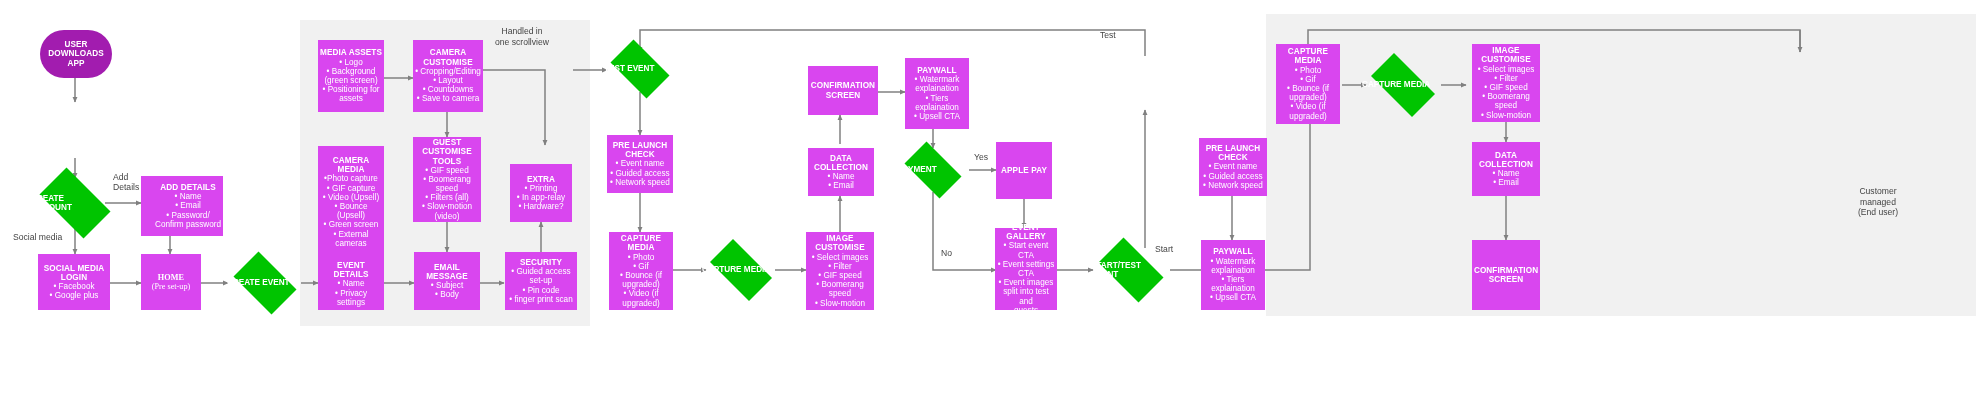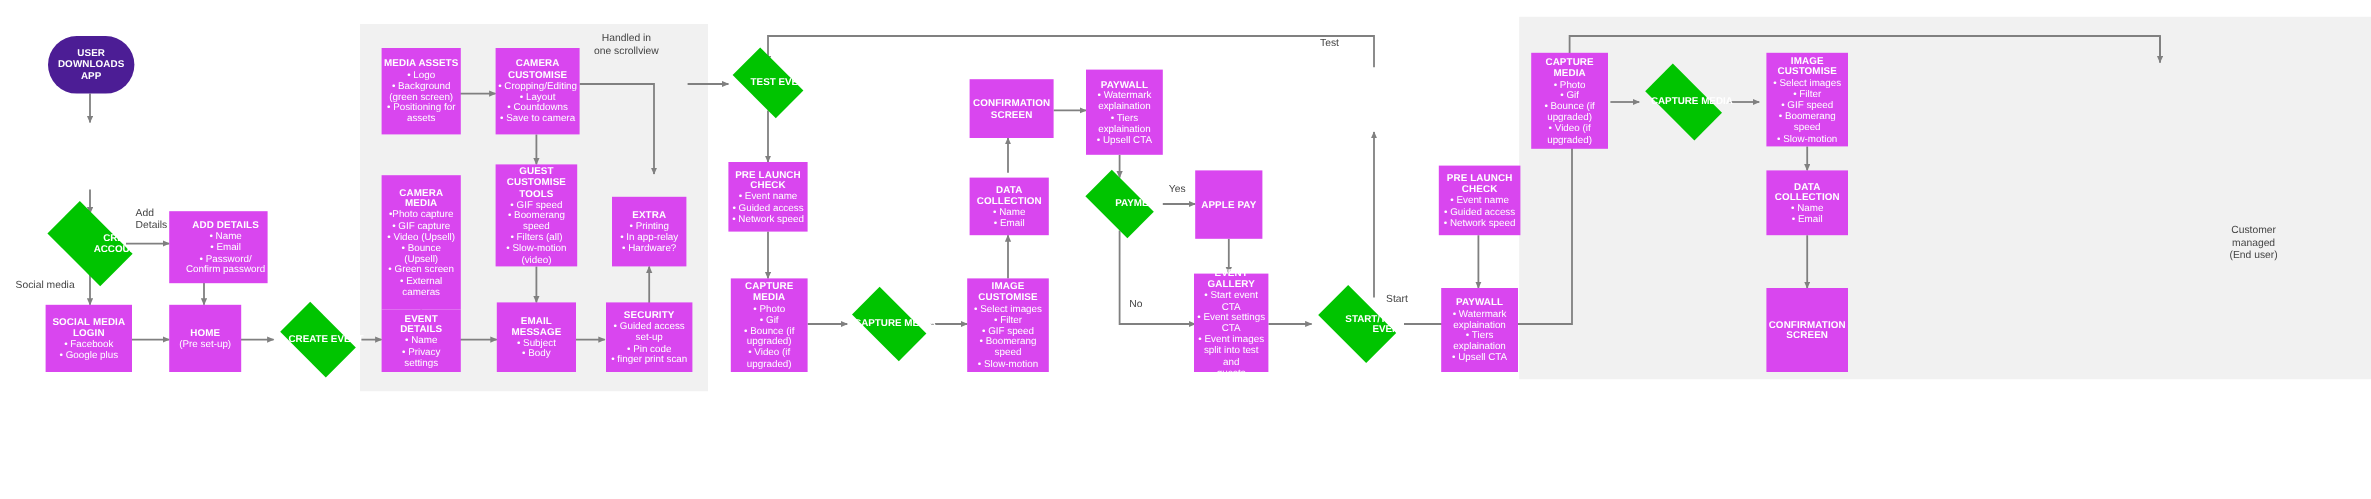--- a/index.html
+++ b/index.html
@@ -6,25 +6,25 @@
   body{width:1976px;height:416px;position:relative;overflow:hidden;
        font-family:"Liberation Sans","DejaVu Sans",sans-serif;}
   #canvas{position:absolute;left:0;top:0;width:1976px;height:416px;}
   .panel{position:absolute;background:#f1f1f1;}
   .node{position:absolute;box-sizing:border-box;display:flex;align-items:center;
         justify-content:center;text-align:center;color:#ffffff;line-height:1.12;}
   .rect{background:#d946ef;}
   .rect .inner{padding:1px 2px;width:100%;}
   .t{display:block;font-weight:bold;font-size:8.2px;letter-spacing:.1px;}
   .b{display:block;font-weight:normal;font-size:8.2px;}
-  .pill{background:#4c1d95;border-radius:26px;}
+  .pill{background:#a21caf;border-radius:26px;}
   .diamond{background:transparent;}
   .diamond .dshape{position:absolute;left:0;top:0;width:100%;height:100%;
         background:#00c400;transform:rotate(45deg) scale(.707);}
-  .diamond .dtext{position:relative;z-index:2;width:100%;text-align:right;
+  .diamond .dtext{position:relative;z-index:2;width:100%;text-align:left;
         font-weight:bold;font-size:8.2px;color:#ffffff;}
   .lbl{position:absolute;font-size:8.6px;color:#444444;line-height:1.2;white-space:pre;}
   .note{position:absolute;font-size:8.6px;color:#444444;line-height:1.25;text-align:center;}
   svg.edges{position:absolute;left:0;top:0;width:1976px;height:416px;pointer-events:none;}
 </style>
 </head>
 <body>
 
 <div id="canvas">
 
@@ -122,21 +122,21 @@
   </div>
 
   <div class="node rect" style="left:38px;top:254px;width:72px;height:56px;">
     <div class="inner">
       <span class="t">SOCIAL MEDIA<br>LOGIN</span>
       <span class="b">• <span>Facebook</span></span>
       <span class="b">• <span>Google plus</span></span>
     </div>
   </div>
 
-  <div class="node rect" style="left:141px;top:254px;width:60px;height:56px;">
+  <div class="node rect" style="left:141px;top:254px;width:60px;height:56px;font-family:Liberation Serif, serif;">
     <div class="inner">
       <span class="t">HOME</span>
       <span class="b">(Pre set-up)</span>
     </div>
   </div>
 
   <div class="node diamond" style="left:227px;top:258px;width:76px;height:50px;">
     <div class="dshape"></div>
     <div class="dtext">CREATE EVENT</div>
   </div>

